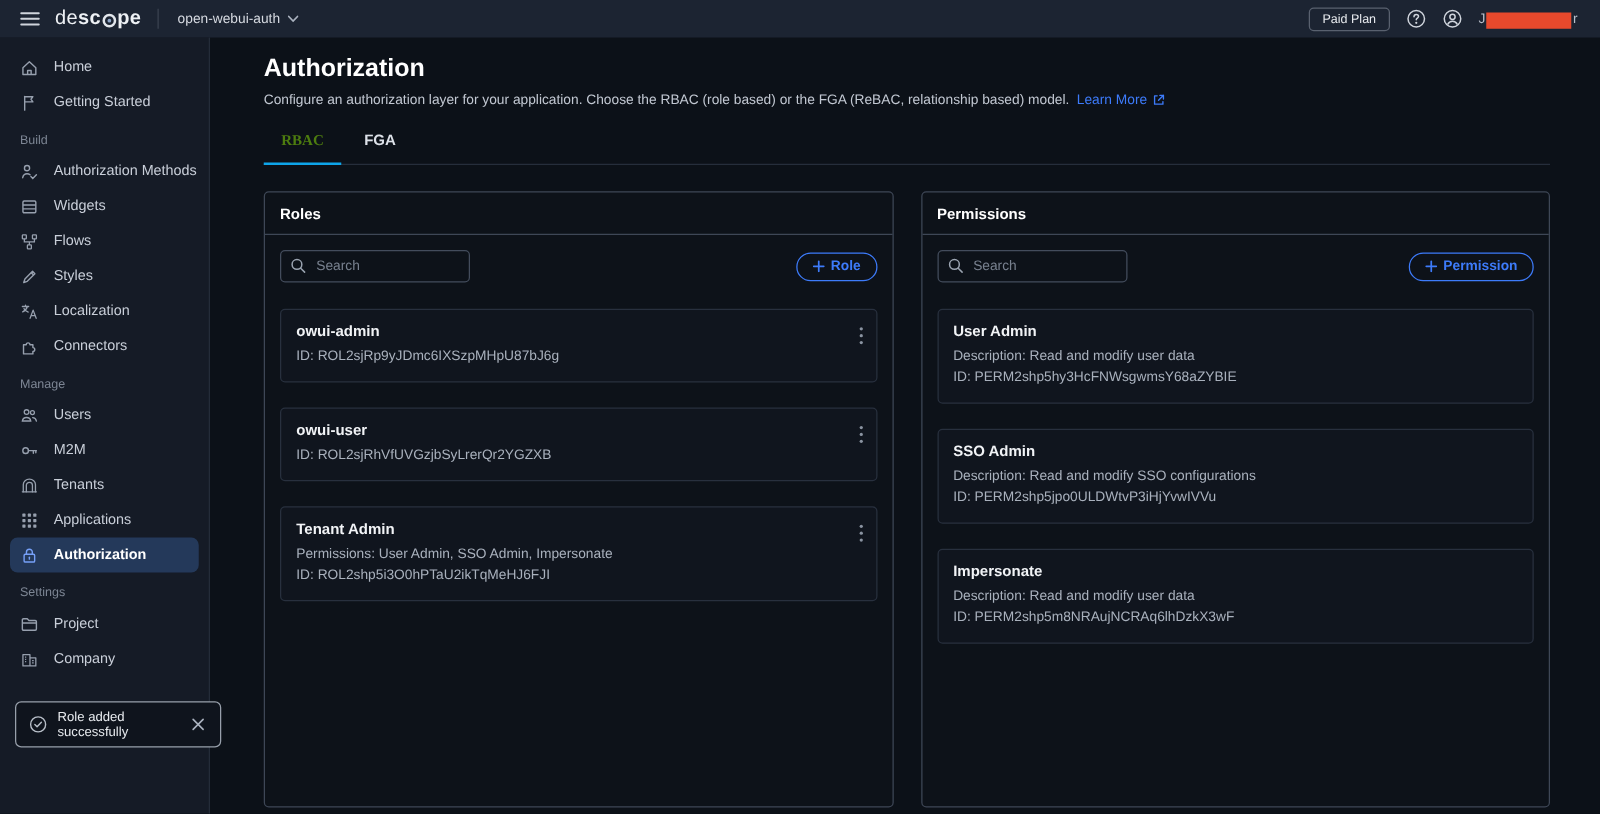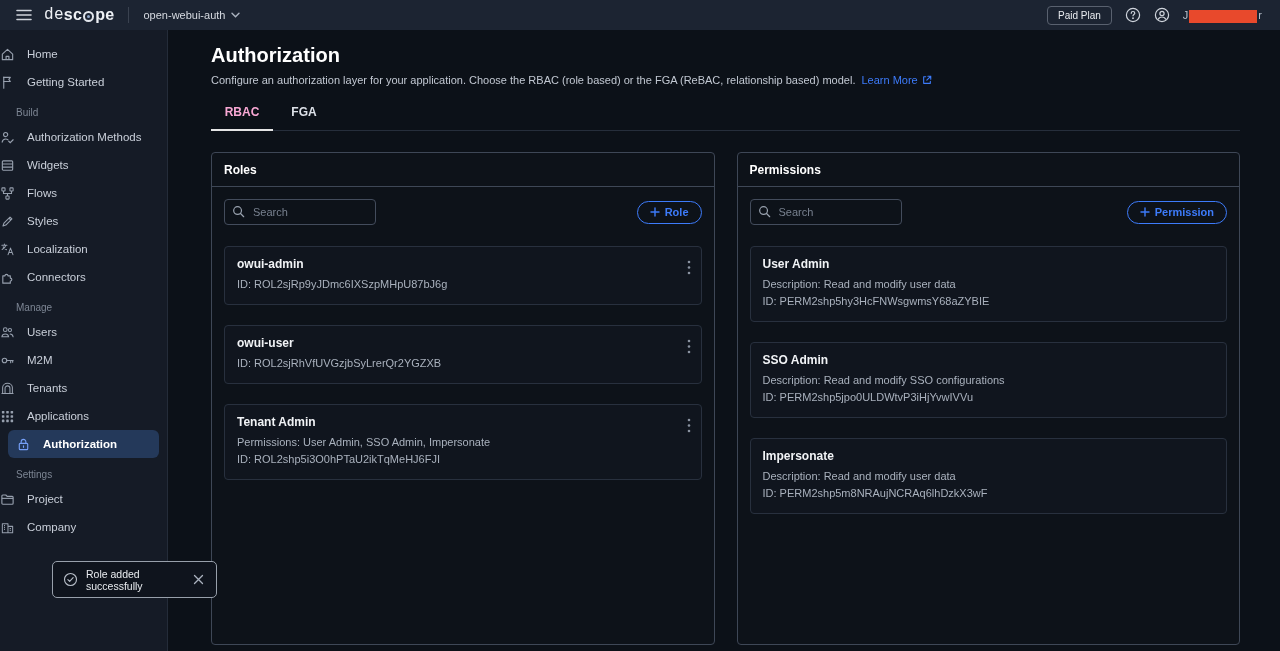--- a/index.html
+++ b/index.html
@@ -11,60 +11,60 @@
   }
   svg { display:block; }
 
   
   .topbar {
     height:30px; background:#1c2432; display:flex; align-items:center;
     padding-left:10px; position:relative; z-index:5;
   }
   .hamburger { padding:4px 6px; cursor:pointer; }
   .logo { display:flex; align-items:center; color:#eef1f5; font-size:16px; margin-left:6px; cursor:pointer; }
-  .logo .lt-de { font-weight:400; letter-spacing:.3px;font-family:Liberation Mono, monospace; }
+  .logo .lt-de { font-weight:400; letter-spacing:.3px; }
   .logo .lt-b { font-weight:800; letter-spacing:.3px; }
   .logo-o { width:11px; height:11px; border:2.5px solid #e2e6ec; border-radius:50%; position:relative; margin:0 1px; top:1px; }
   .logo-o::after { content:""; position:absolute; left:2px; top:2px; width:3px; height:3px; border-radius:50%; background:#8fa6c8; }
   .tb-divider { width:1px; height:16px; background:#3a4250; margin:0 15px 0 13px; }
   .project { display:flex; align-items:center; gap:6px; color:#d6dae1; font-size:11px; cursor:pointer; }
   .topbar-right { margin-left:auto; display:flex; align-items:center; gap:13px; padding-right:18px; }
   .paid-plan { border:1px solid #59616f; border-radius:4px; color:#e8ebef; font-size:10px; padding:3px 10px; background:transparent; font-family:inherit; cursor:pointer; }
   .round-icon { cursor:pointer; }
   .user-name { display:flex; align-items:center; color:#b9c0cb; font-size:11px; cursor:pointer; }
   .redaction { display:inline-block; width:68px; height:13px; margin:0 1px; position:relative; top:1px; }
 
   
   .sidebar {
     position:absolute; top:30px; left:0; bottom:0; width:168px;
     background:#151b26; border-right:1px solid #242c39; padding-top:10px;
   }
-  .nav-item { height:28px; display:flex; align-items:center; gap:12px; padding:0 0; color:#c9cfd9; font-size:11.5px; cursor:pointer; white-space:nowrap; }
+  .nav-item { height:28px; display:flex; align-items:center; gap:12px; padding:0 16px; color:#c9cfd9; font-size:11.5px; cursor:pointer; white-space:nowrap; }
   .nav-item .nav-ic { flex:0 0 15px; }
   .nav-item.active { margin:0 8px; padding:0 8px; background:#24395a; border-radius:6px; color:#ffffff; font-weight:700; }
   .section-label { padding:11px 16px 5px; font-size:10px; color:#7d8694; }
 
   
   .toast {
     position:absolute; left:12px; top:561px; width:165px; height:37px; z-index:20;
     border:1px solid #98a0ab; border-radius:5px; background:#0f141d;
-    display:flex; align-items:center; gap:8px; padding:0 10px;margin-left:40px;
+    display:flex; align-items:center; gap:8px; padding:0 10px;
   }
   .toast-text { font-size:10.5px; color:#e8ebef; flex:1; }
   .toast-close { cursor:pointer; padding:2px; }
 
   
   .main { position:absolute; left:168px; top:30px; right:0; bottom:0; background:#0c1118; padding:14px 40px 16px 43px; }
   .page-title { font-size:20px; font-weight:700; color:#ffffff; margin:0 0 7px; }
   .page-desc { font-size:11px; color:#c2c8d2; display:flex; align-items:center; gap:4px; }
   .learn-more { color:#3d7bfa; cursor:pointer; display:inline-flex; align-items:center; gap:4px; margin-left:2px; }
 
   .tabs { margin-top:19px; display:flex; border-bottom:1px solid #262e3b; }
   .tab { width:62px; text-align:center; padding-bottom:10px; font-size:12px; font-weight:700; color:#dde1e8; cursor:pointer; }
-  .tab.active { color:#f9a8d4; border-bottom:2px solid #e5e5e5; margin-bottom:-1px; }
+  .tab.active { color:#4d7c0f; border-bottom:2px solid #0ea5e9; margin-bottom:-1px;font-family:Liberation Serif, serif; }
 
   .panels { display:flex; gap:22px; margin-top:21px; height:493px; }
   .panel { flex:1; border:1px solid #3e4756; border-radius:4px; background:#0d1219; display:flex; flex-direction:column; min-width:0; }
   .panel-header { padding:10px 12px 9px; font-size:12px; font-weight:700; color:#ffffff; border-bottom:1px solid #3e4756; }
   .panel-body { padding:12px; }
 
   .search-row { display:flex; justify-content:space-between; align-items:center; }
   .search-box { position:relative; width:152px; }
   .search-input {
     width:100%; height:26px; background:transparent; border:1px solid #434c5c; border-radius:4px;

